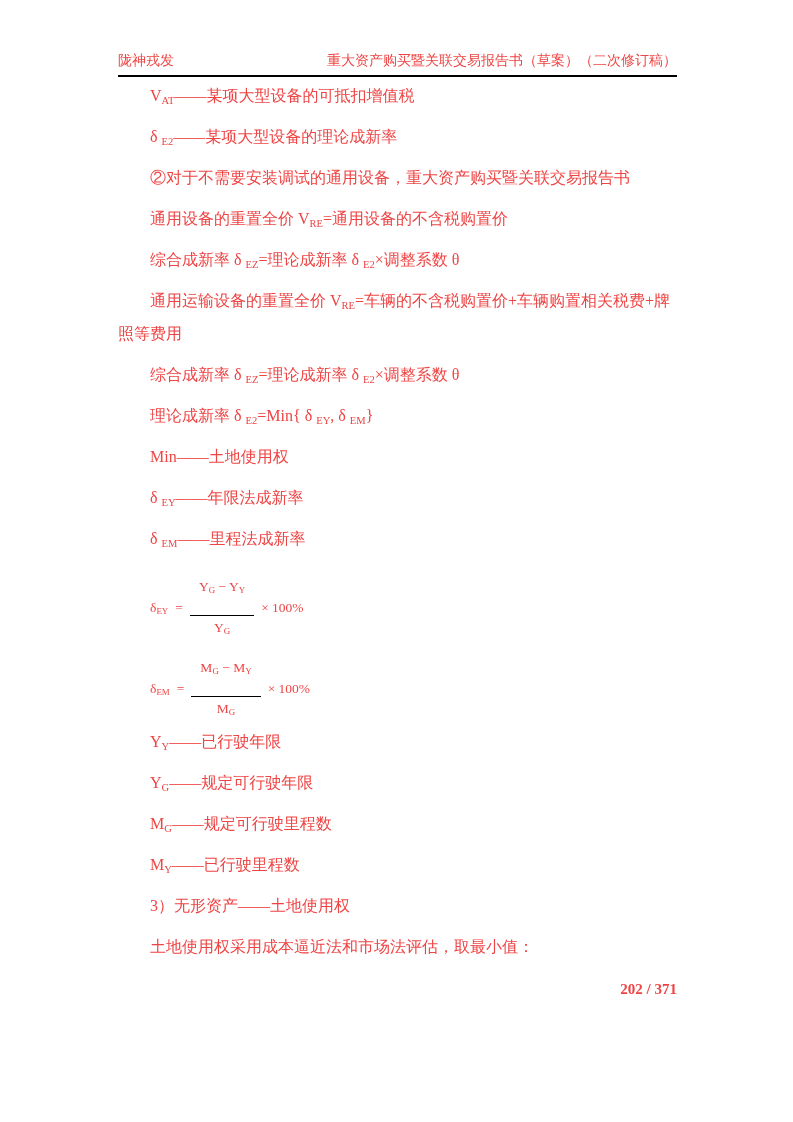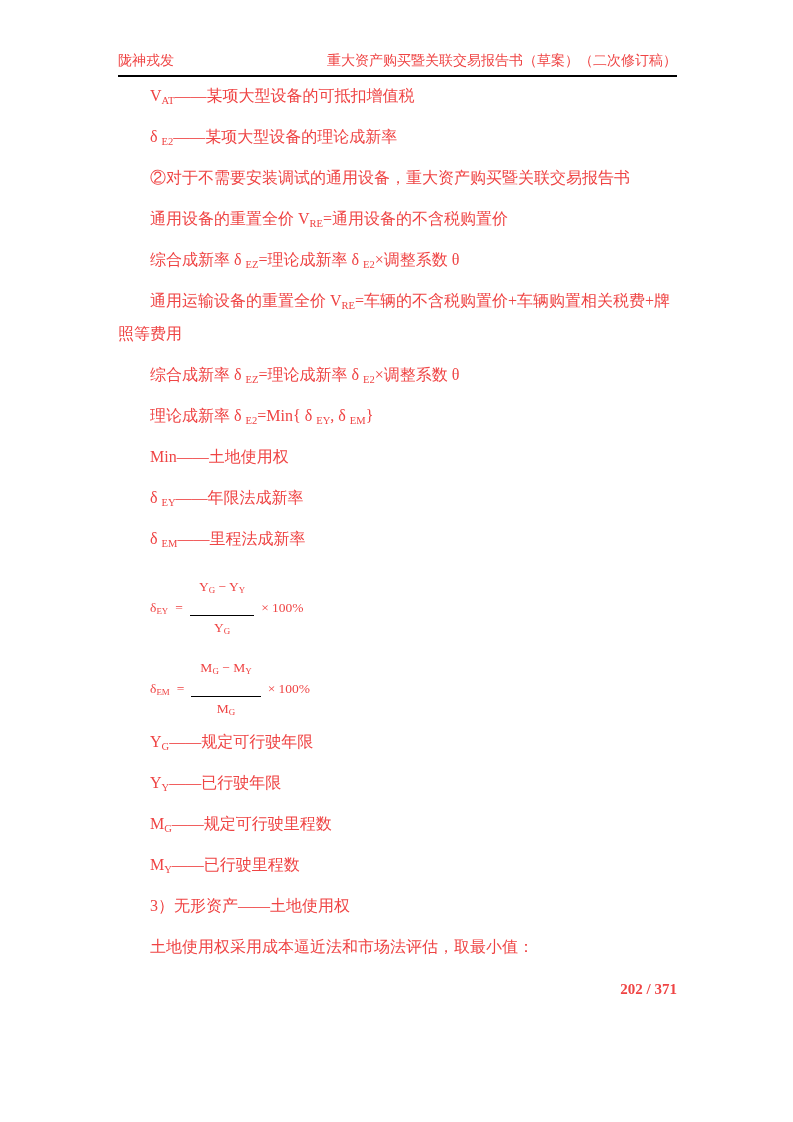--- a/index.html
+++ b/index.html
@@ -117,22 +117,22 @@
       </p>
       <p class="formula">
         <span class="f-lhs">δ<sub>EM</sub></span>
         <span class="f-eq">=</span>
         <span class="frac">
           <span class="num">M<sub>G</sub> − M<sub>Y</sub></span>
           <span class="den">M<sub>G</sub></span>
         </span>
         <span class="f-suffix">× 100%</span>
       </p>
+      <p class="para">Y<sub>Y</sub>——已行驶年限</p>
       <p class="para">Y<sub>G</sub>——规定可行驶年限</p>
-      <p class="para">Y<sub>Y</sub>——已行驶年限</p>
       <p class="para">M<sub>G</sub>——规定可行驶里程数</p>
       <p class="para">M<sub>Y</sub>——已行驶里程数</p>
       <p class="para">3）无形资产——土地使用权</p>
       <p class="para">土地使用权采用成本逼近法和市场法评估，取最小值：</p>
     </div>
   <div class="page-footer">
     <span>202 / 371</span>
   </div>
 </div>
 

